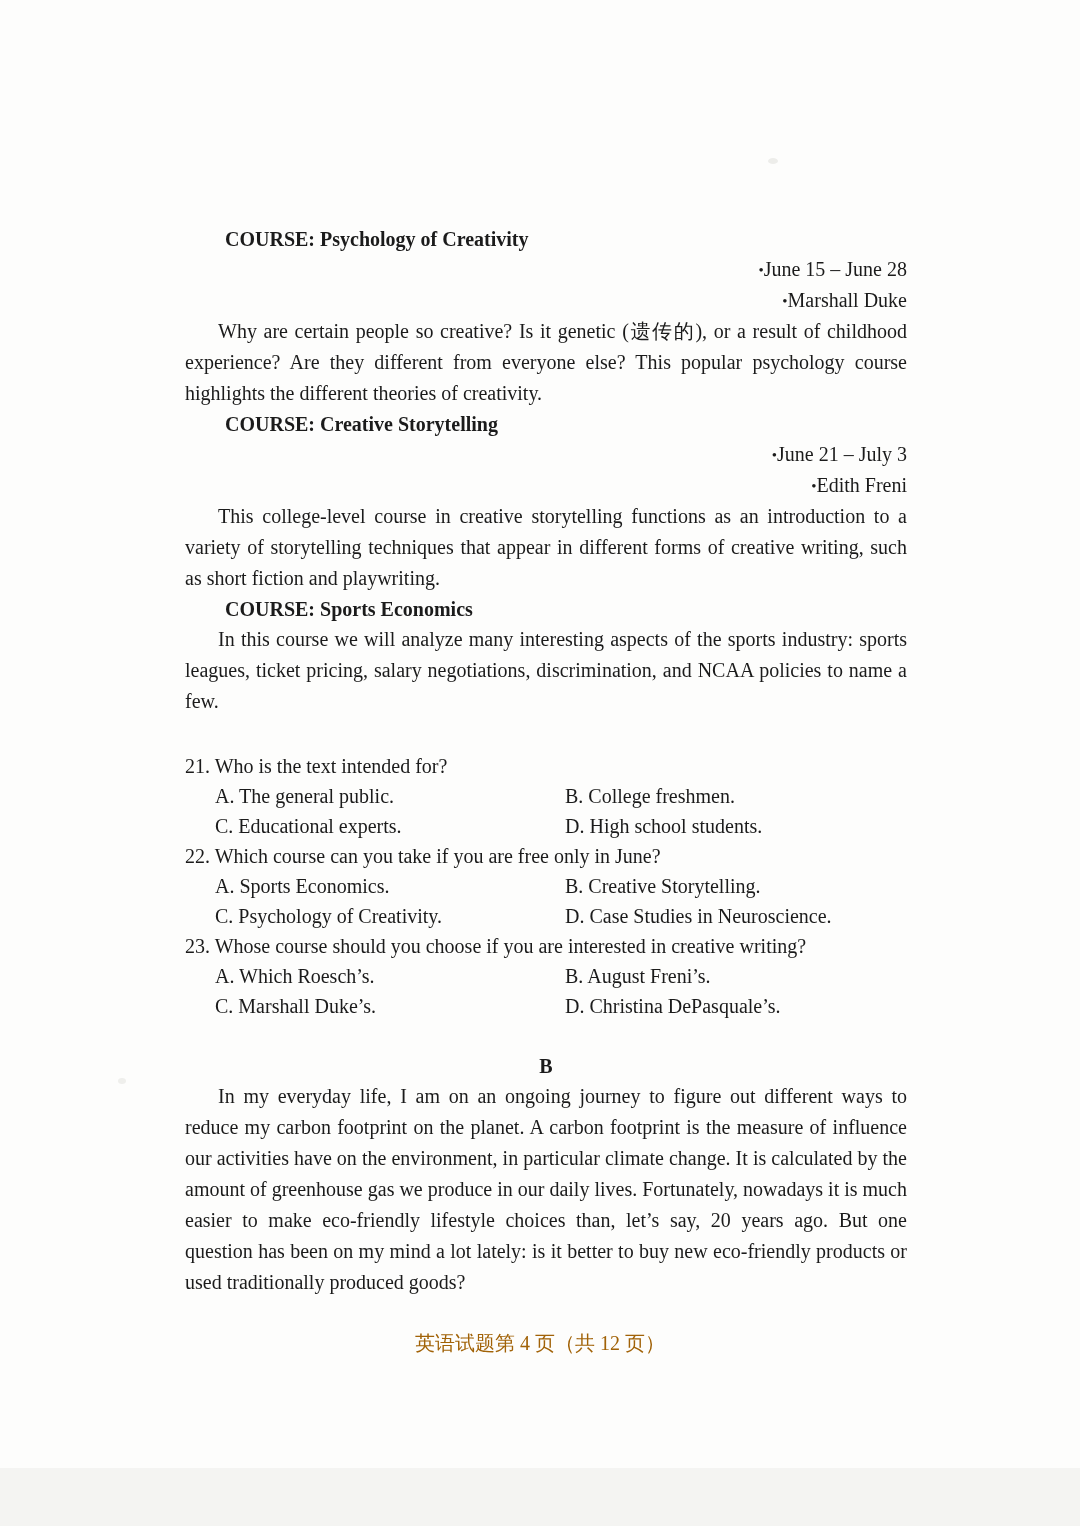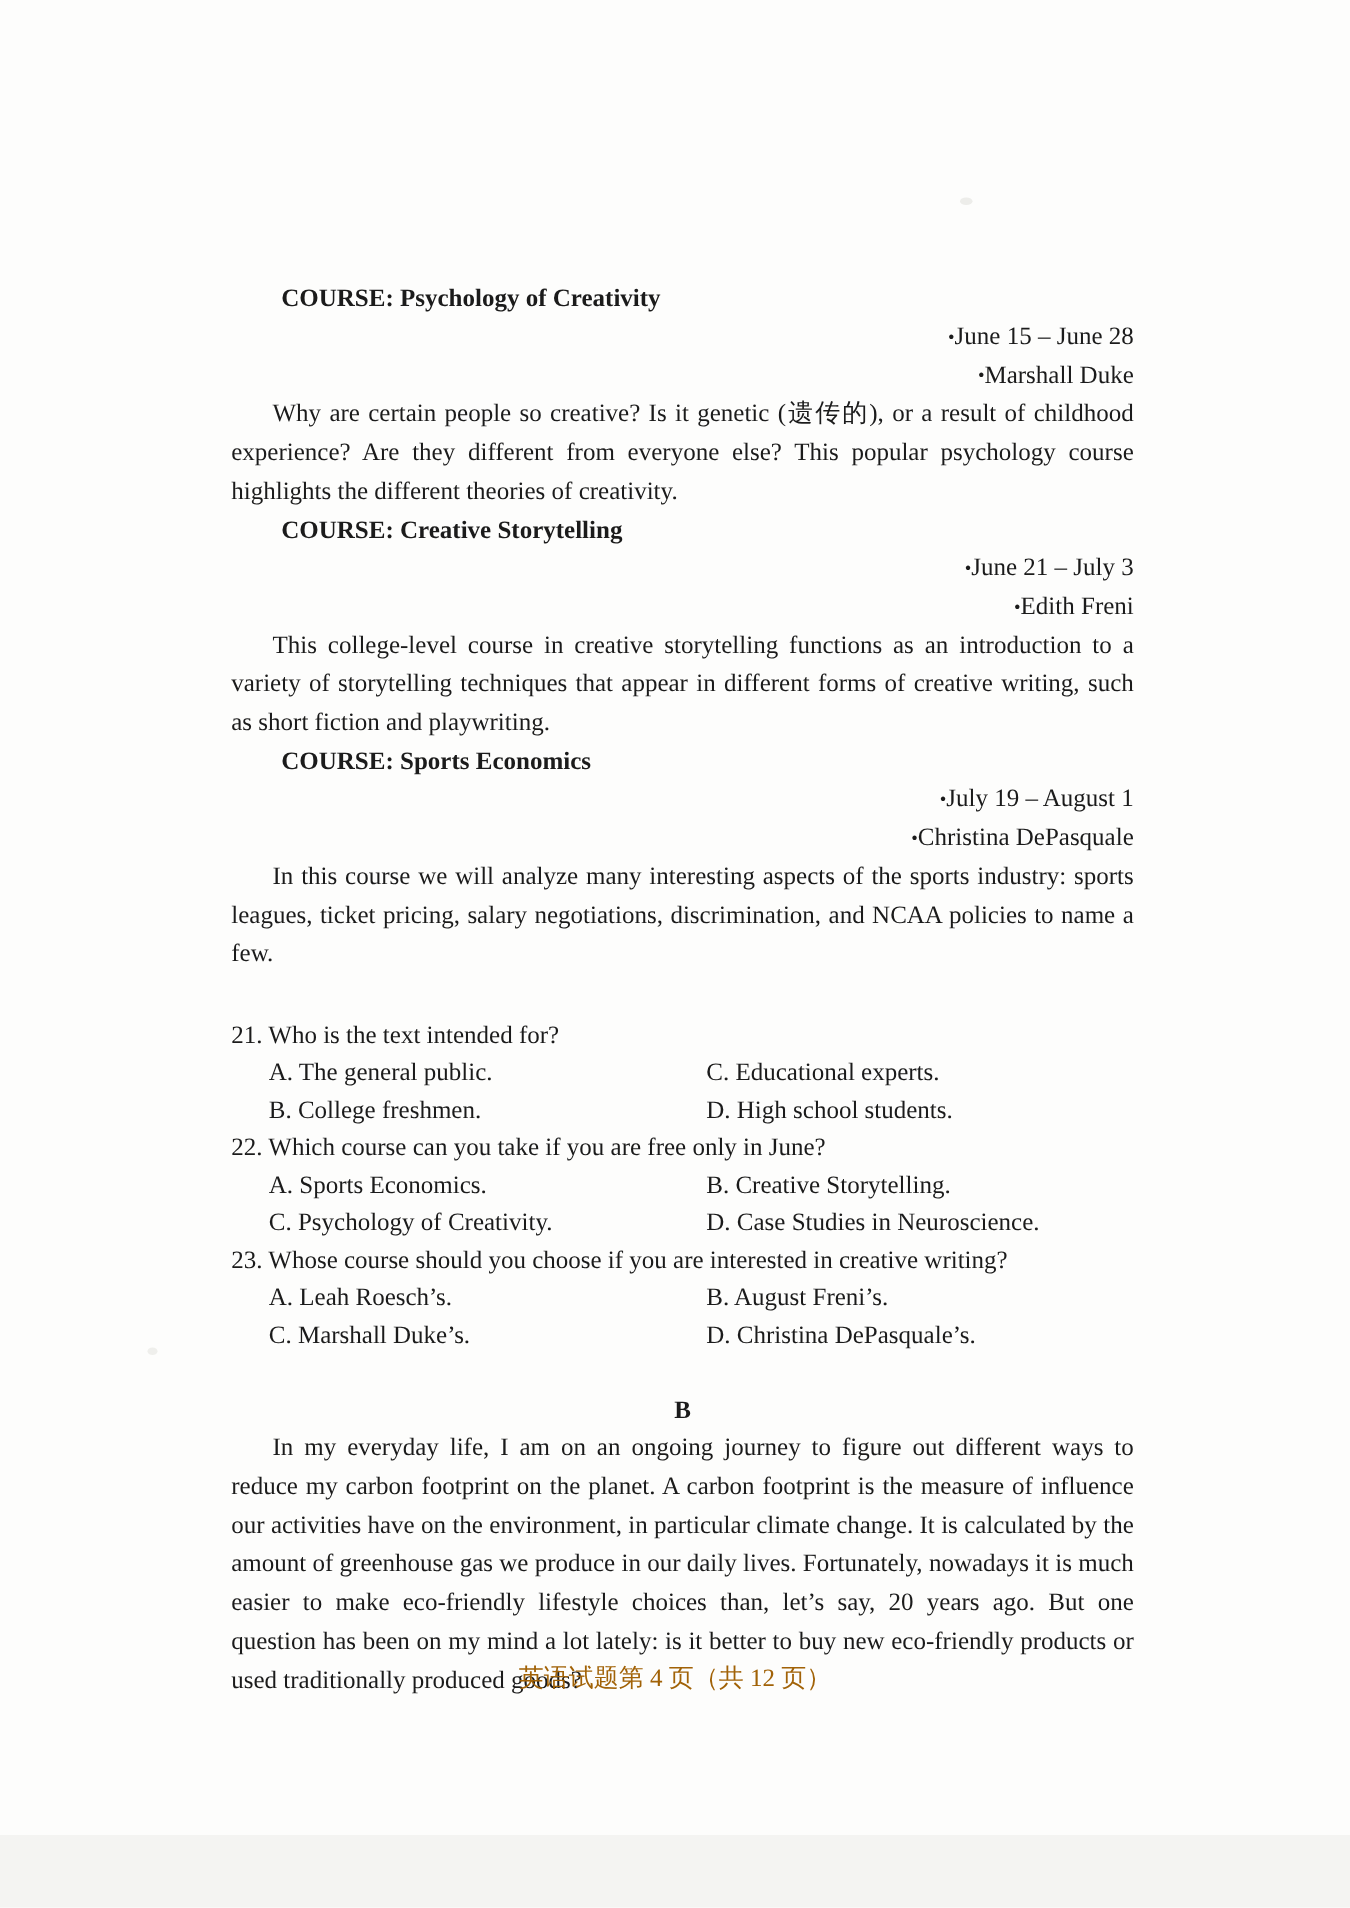--- a/index.html
+++ b/index.html
@@ -126,53 +126,49 @@
       <h3 class="course-title">COURSE: Creative Storytelling</h3>
       <ul class="course-bullets">
         <li><span class="bullet">•</span><span>June 21 – July 3</span></li>
         <li><span class="bullet">•</span><span>Edith Freni</span></li>
       </ul>
       <p class="para">This college-level course in creative storytelling functions as an introduction to a variety of storytelling techniques that appear in different forms of creative writing, such as short fiction and playwriting.</p>
     </section>
 
     <section>
       <h3 class="course-title">COURSE: Sports Economics</h3>
-      <ul class="course-bullets">
-        <li><span class="bullet">•</span><span>July 19 – August 1</span></li>
-        <li><span class="bullet">•</span><span>Christina DePasquale</span></li>
-      </ul>
       <p class="para">In this course we will analyze many interesting aspects of the sports industry: sports leagues, ticket pricing, salary negotiations, discrimination, and NCAA policies to name a few.</p>
     </section>
 
     <div class="questions">
 
       <div>
         <p class="question-line"><span>21.</span> <span>Who is the text intended for?</span></p>
         <div class="options">
           <div class="option">A. The general public.</div>
+          <div class="option">B. College freshmen.</div>
           <div class="option">C. Educational experts.</div>
-          <div class="option">B. College freshmen.</div>
           <div class="option">D. High school students.</div>
         </div>
       </div>
 
       <div>
         <p class="question-line"><span>22.</span> <span>Which course can you take if you are free only in June?</span></p>
         <div class="options">
           <div class="option">A. Sports Economics.</div>
           <div class="option">B. Creative Storytelling.</div>
           <div class="option">C. Psychology of Creativity.</div>
           <div class="option">D. Case Studies in Neuroscience.</div>
         </div>
       </div>
 
       <div>
         <p class="question-line"><span>23.</span> <span>Whose course should you choose if you are interested in creative writing?</span></p>
         <div class="options">
-          <div class="option">A. Leah Roesch’s.</div>
+          <div class="option">A. Which Roesch’s.</div>
           <div class="option">B. August Freni’s.</div>
           <div class="option">C. Marshall Duke’s.</div>
           <div class="option">D. Christina DePasquale’s.</div>
         </div>
       </div>
 
     </div>
 
     <div class="section-b-head">B</div>
     <p class="passage">In my everyday life, I am on an ongoing journey to figure out different ways to reduce my carbon footprint on the planet. A carbon footprint is the measure of influence our activities have on the environment, in particular climate change. It is calculated by the amount of greenhouse gas we produce in our daily lives. Fortunately, nowadays it is much easier to make eco-friendly lifestyle choices than, let’s say, 20 years ago. But one question has been on my mind a lot lately: is it better to buy new eco-friendly products or used traditionally produced goods?</p>

